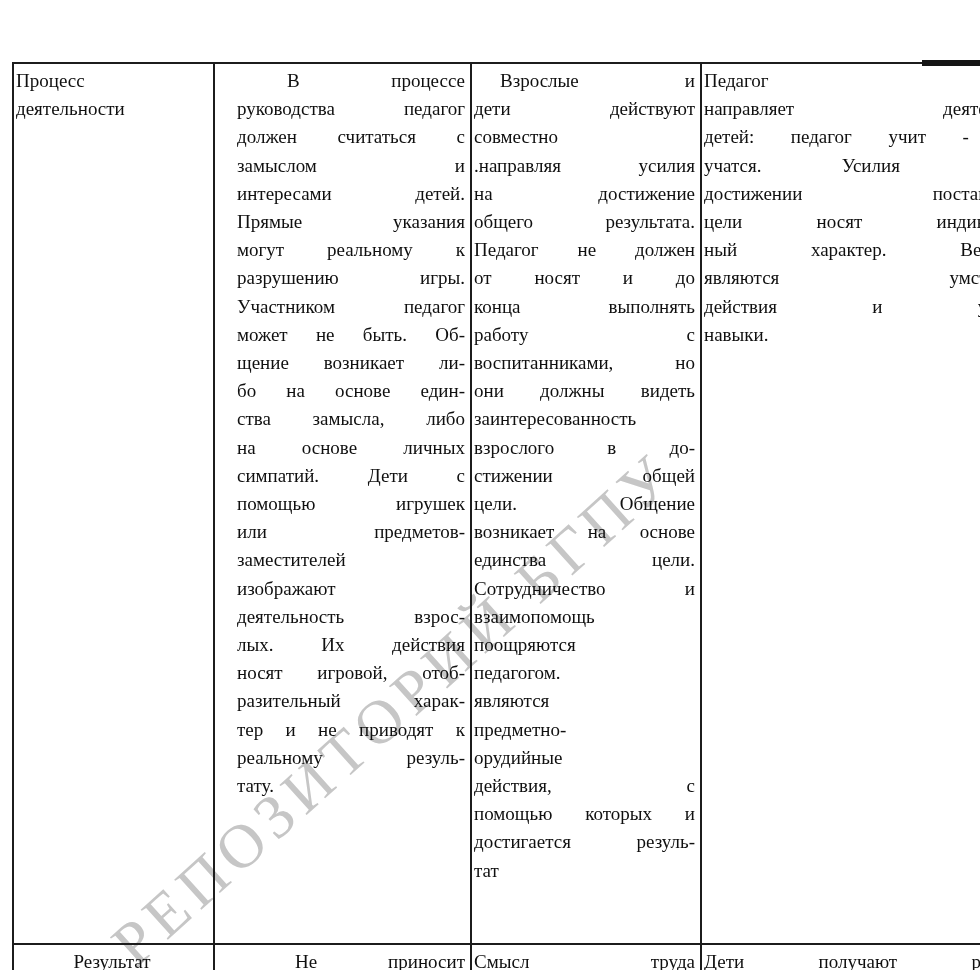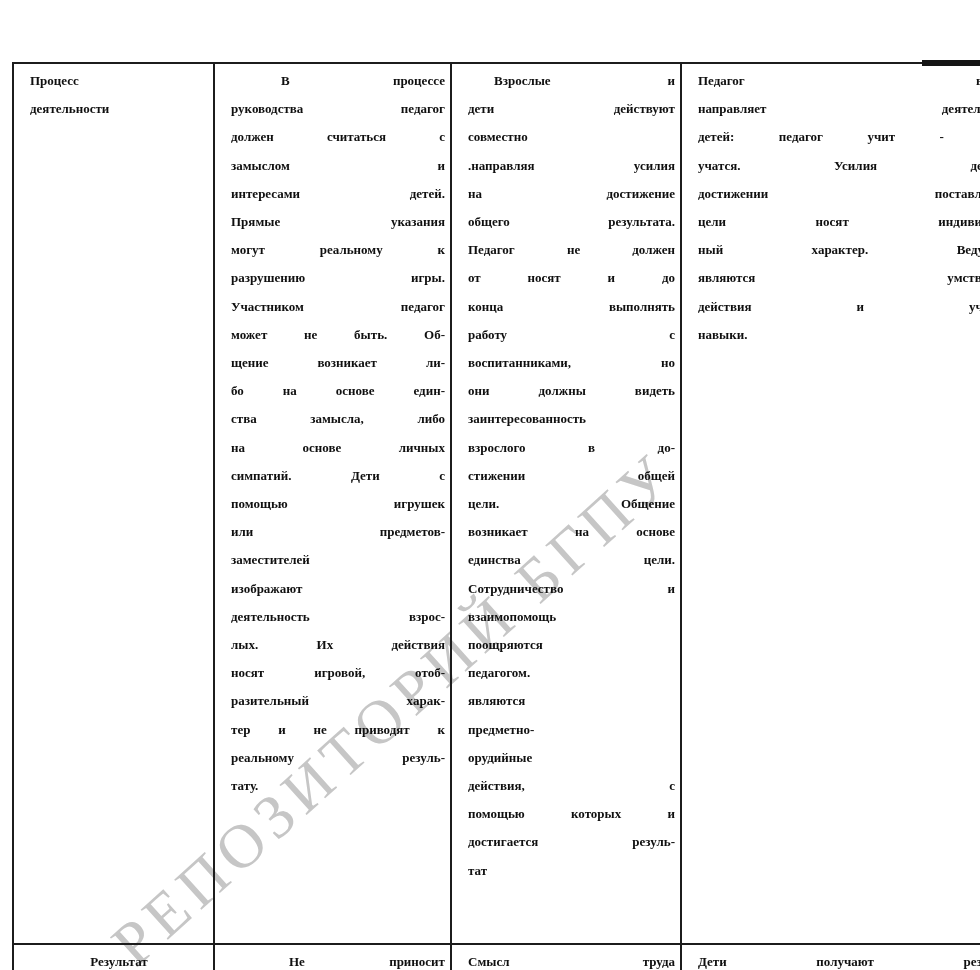--- a/index.html
+++ b/index.html
@@ -49,28 +49,27 @@
     height: 881px;
     border-bottom: 2px solid #1c1c1c;
     box-sizing: border-box;
   }
   .t-row.row-result {
     height: 62px;
   }
   .cell {
     box-sizing: border-box;
     border-right: 2px solid #1c1c1c;
-    padding: 3px 5px 0 16px;
+    padding: 3px 5px 0 2px;
     overflow: hidden;
-    font-size: 13px;
+    font-size: 19px;
     line-height: 28.2px;
-    font-weight: bold;
   }
   .c1 { width: 201px; }
-  .c2 { width: 237px; }
+  .c2 { width: 237px; margin-left: 20px; }
   .c3 { width: 230px; }
   .c4 { width: 318px; border-right: none; }
 
   .line {
     text-align: justify;
     text-align-last: justify;
     white-space: normal;
   }
   .cell-center .line {
     text-align: center;

